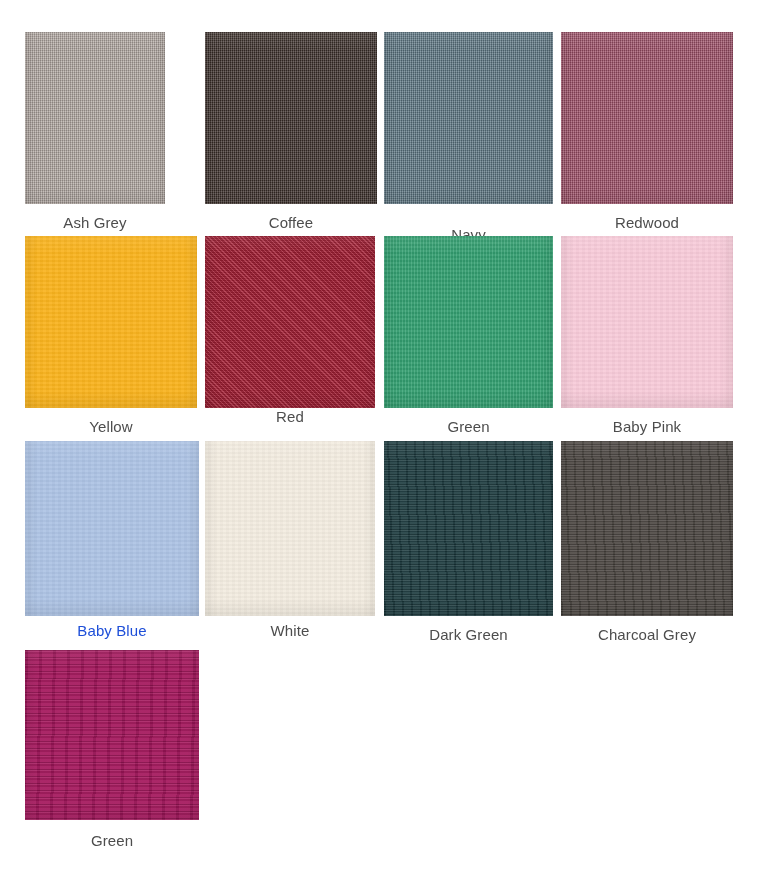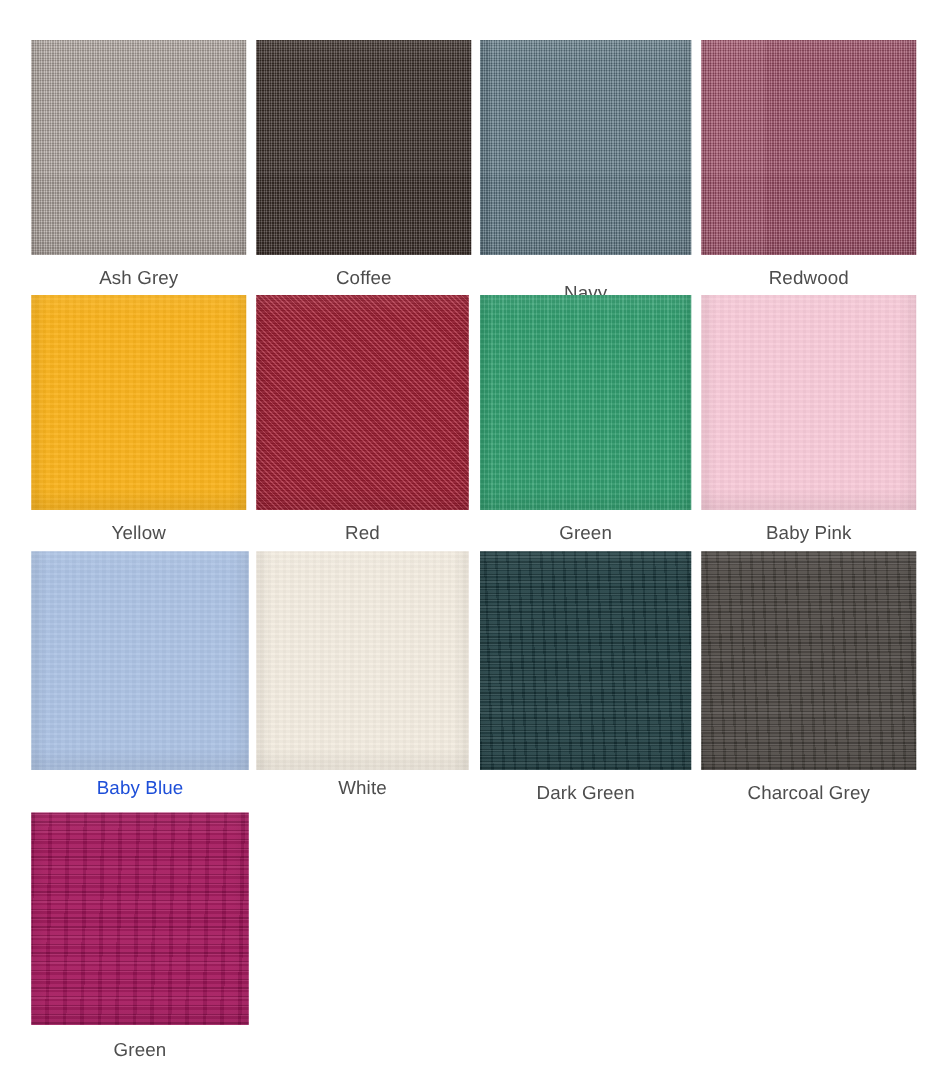--- a/index.html
+++ b/index.html
@@ -101,21 +101,21 @@
     color: #4d4d4d;
     text-align: center;
     letter-spacing: 0.1px;
     white-space: nowrap;
   }
 </style>
 </head>
 <body style="background: rgb(255, 255, 255);">
 
 <div id="swatch-grid">
-    <div class="swatch-cell" style="left: 25px; top: 32px; width: 172px;">
+    <div class="swatch-cell" style="left: 25px; top: 32px; width: 140px;">
       <div class="swatch-chip tex-weave" title="Ash Grey" style="height: 172px; background-color: rgb(180, 170, 164);"></div>
       <div class="swatch-label" style="color: rgb(77, 77, 77); margin-top: 10px;">Ash Grey</div>
     </div>
     <div class="swatch-cell" style="left: 205px; top: 32px; width: 172px;">
       <div class="swatch-chip tex-weave" title="Coffee" style="height: 172px; background-color: rgb(60, 47, 42);"></div>
       <div class="swatch-label" style="color: rgb(77, 77, 77); margin-top: 10px;">Coffee</div>
     </div>
     <div class="swatch-cell" style="left: 384px; top: 32px; width: 169px;">
       <div class="swatch-chip tex-weave" title="Navy" style="height: 172px; background-color: rgb(93, 119, 132);"></div>
       <div class="swatch-label" style="color: rgb(77, 77, 77); margin-top: 22px;">Navy</div>
@@ -123,21 +123,21 @@
     <div class="swatch-cell" style="left: 561px; top: 32px; width: 172px;">
       <div class="swatch-chip tex-weave" title="Redwood" style="height: 172px; background-color: rgb(160, 79, 104);"></div>
       <div class="swatch-label" style="color: rgb(77, 77, 77); margin-top: 10px;">Redwood</div>
     </div>
     <div class="swatch-cell" style="left: 25px; top: 236px; width: 172px;">
       <div class="swatch-chip tex-smooth" title="Yellow" style="height: 172px; background-color: rgb(249, 179, 30);"></div>
       <div class="swatch-label" style="color: rgb(77, 77, 77); margin-top: 10px;">Yellow</div>
     </div>
     <div class="swatch-cell" style="left: 205px; top: 236px; width: 170px;">
       <div class="swatch-chip tex-twill" title="Red" style="height: 172px; background-color: rgb(168, 31, 53);"></div>
-      <div class="swatch-label" style="color: rgb(77, 77, 77); margin-top: 10px;">Red</div>
+      <div class="swatch-label" style="color: rgb(77, 77, 77); margin-top: 0;">Red</div>
     </div>
     <div class="swatch-cell" style="left: 384px; top: 236px; width: 169px;">
       <div class="swatch-chip tex-knit" title="Green" style="height: 172px; background-color: rgb(52, 161, 114);"></div>
       <div class="swatch-label" style="color: rgb(77, 77, 77); margin-top: 10px;">Green</div>
     </div>
     <div class="swatch-cell" style="left: 561px; top: 236px; width: 172px;">
       <div class="swatch-chip tex-smooth" title="Baby Pink" style="height: 172px; background-color: rgb(248, 203, 217);"></div>
       <div class="swatch-label" style="color: rgb(77, 77, 77); margin-top: 10px;">Baby Pink</div>
     </div>
     <div class="swatch-cell" style="left: 25px; top: 441px; width: 174px;">

